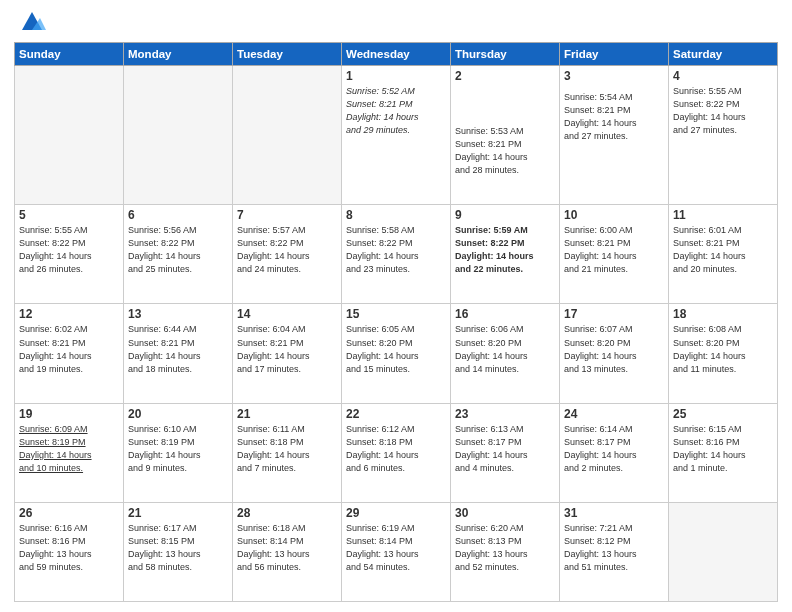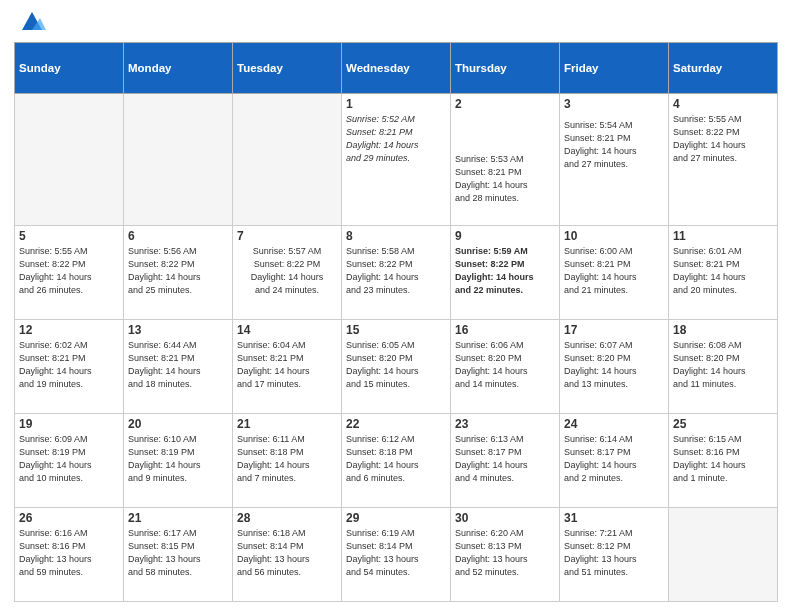--- a/index.html
+++ b/index.html
@@ -65,21 +65,21 @@
     .calendar {
       width: 100%;
       border-collapse: collapse;
       flex: 1;
     }
     .calendar th {
       background-color: #1565c0;
       color: #fff;
       font-size: 11.5px;
       font-weight: bold;
-      padding: 19px 4px;
+      padding: 5px 4px;
       text-align: left;
       border: 1px solid #aaa;
     }
     .calendar td {
       border: 1px solid #ccc;
       vertical-align: top;
       padding: 3px 4px;
       width: calc(100% / 7);
       height: 82px;
       font-size: 9.5px;
@@ -181,21 +181,21 @@
           </td>
           <td>
             <span class="day-number">6</span>
             <div class="day-info" style="white-space: pre-line;">Sunrise: 5:56 AM
 Sunset: 8:22 PM
 Daylight: 14 hours
 and 25 minutes.</div>
           </td>
           <td>
             <span class="day-number">7</span>
-            <div class="day-info" style="white-space: pre-line; text-align: center;">Sunrise: 5:57 AM
+            <div class="day-info" style="white-space: pre-line;">Sunrise: 5:57 AM
 Sunset: 8:22 PM
 Daylight: 14 hours
 and 24 minutes.</div>
           </td>
           <td>
             <span class="day-number">8</span>
             <div class="day-info" style="white-space: pre-line;">Sunrise: 5:58 AM
 Sunset: 8:22 PM
 Daylight: 14 hours
 and 23 minutes.</div>
@@ -269,21 +269,21 @@
             <span class="day-number">18</span>
             <div class="day-info" style="white-space: pre-line;">Sunrise: 6:08 AM
 Sunset: 8:20 PM
 Daylight: 14 hours
 and 11 minutes.</div>
           </td>
         </tr>
         <tr>
           <td>
             <span class="day-number">19</span>
-            <div class="day-info" style="white-space: pre-line;">Sunrise: 6:09 AM
+            <div class="day-info" style="white-space: pre-line; text-decoration: underline;">Sunrise: 6:09 AM
 Sunset: 8:19 PM
 Daylight: 14 hours
 and 10 minutes.</div>
           </td>
           <td>
             <span class="day-number">20</span>
             <div class="day-info" style="white-space: pre-line;">Sunrise: 6:10 AM
 Sunset: 8:19 PM
 Daylight: 14 hours
 and 9 minutes.</div>

